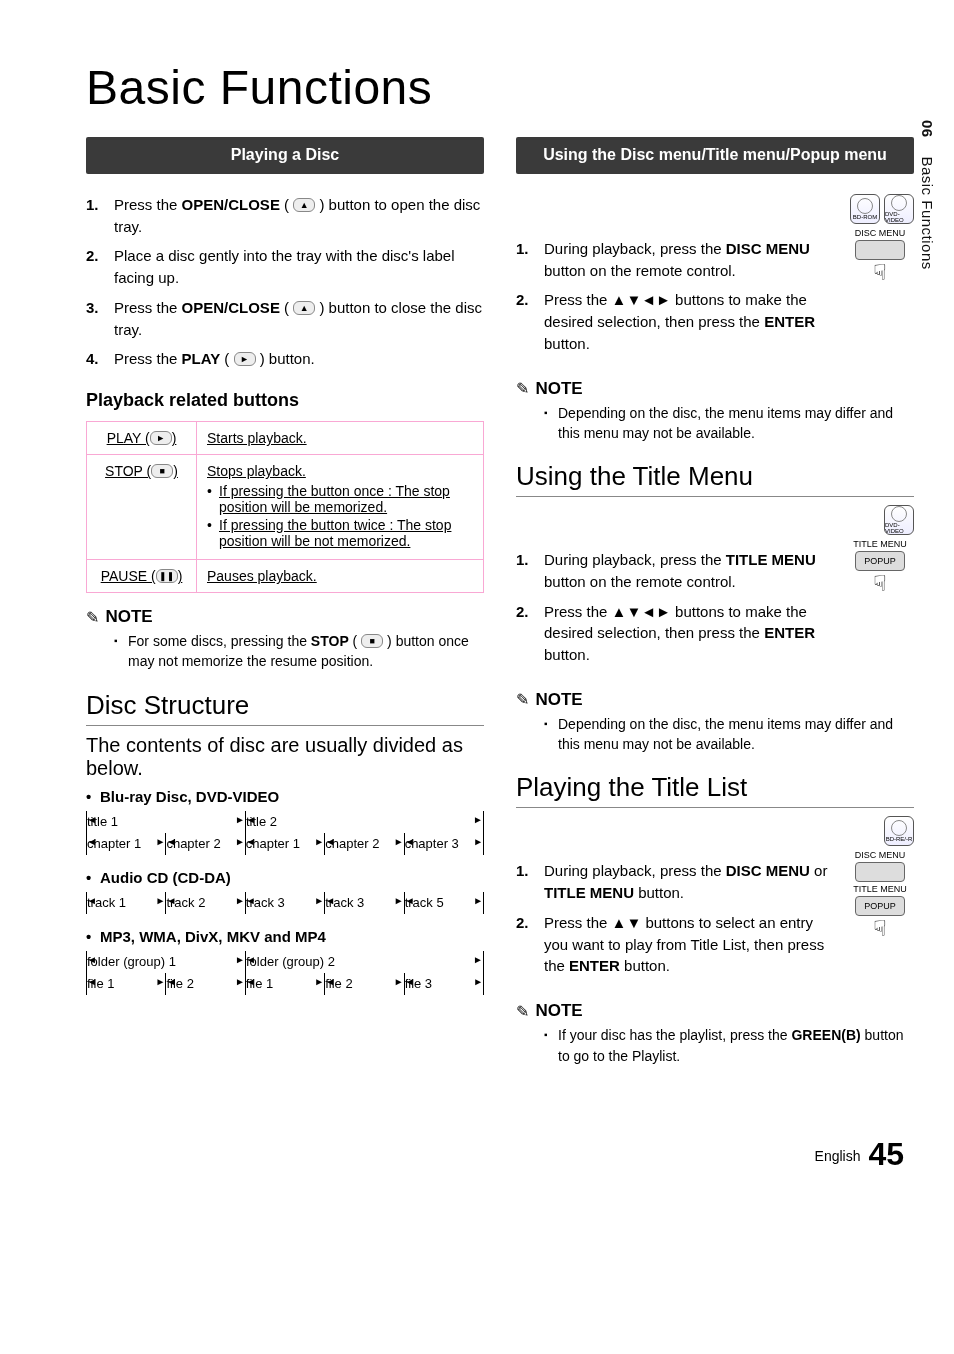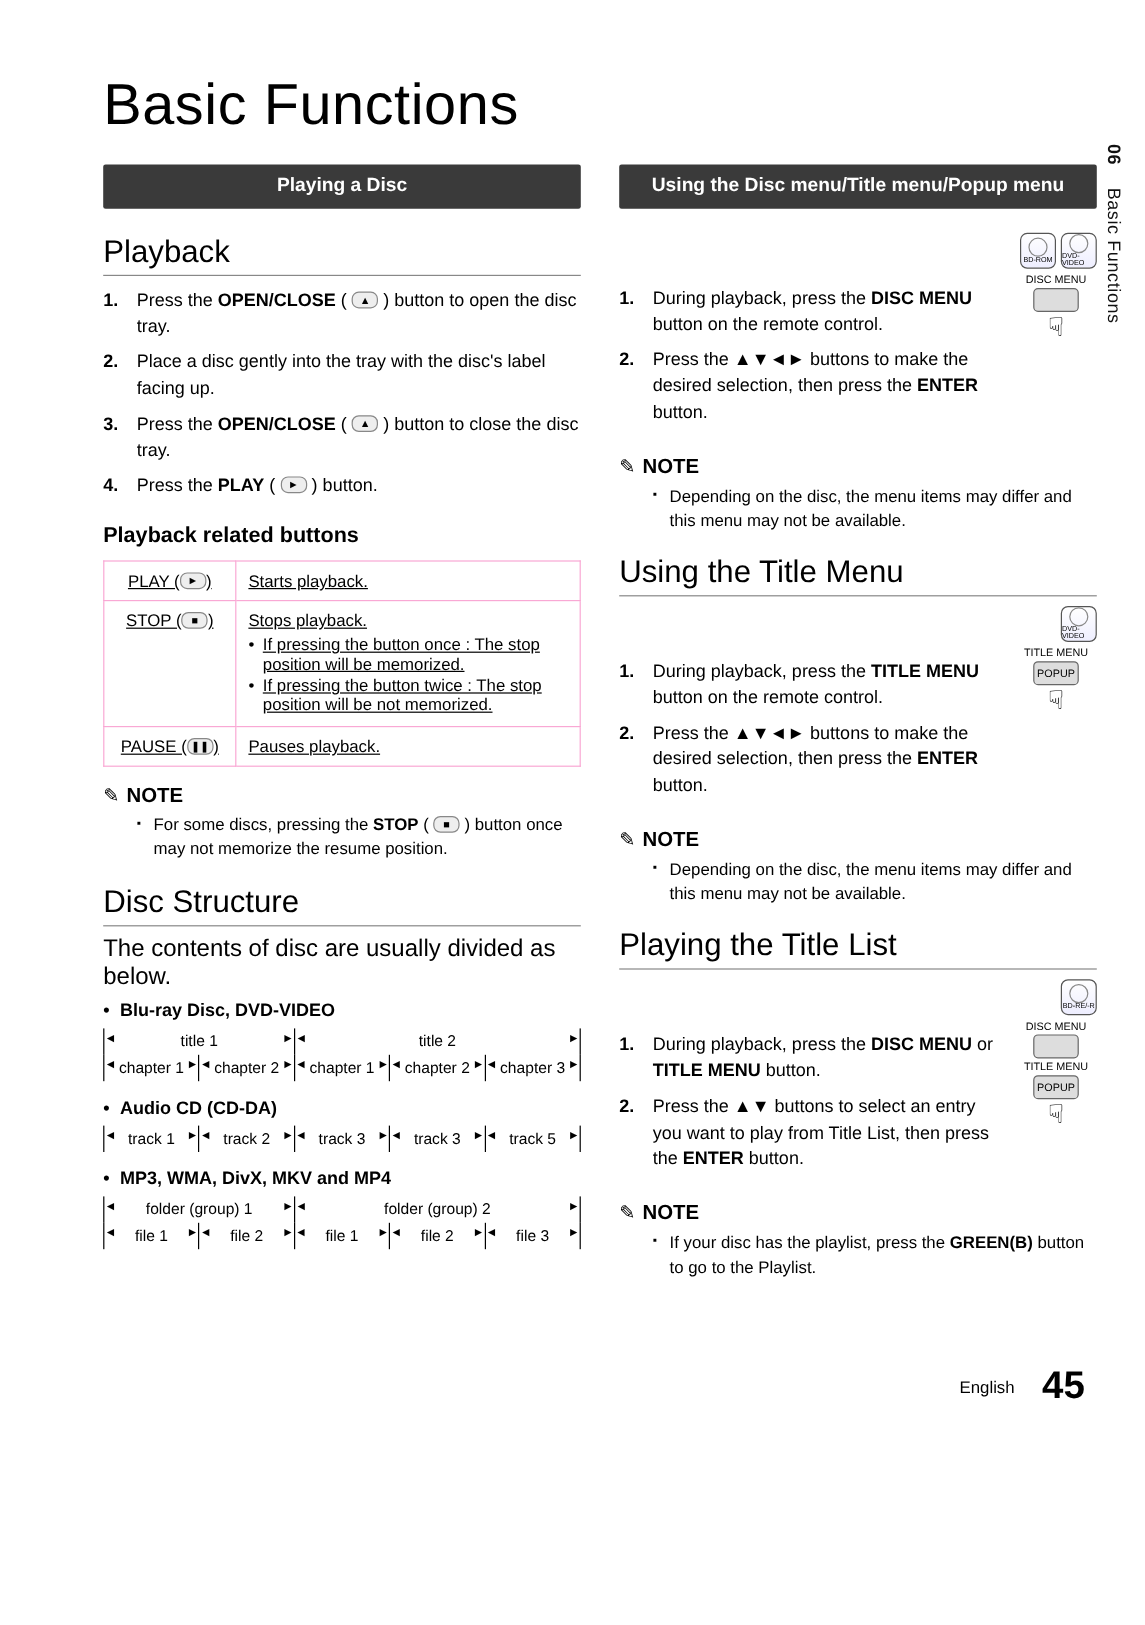--- a/index.html
+++ b/index.html
@@ -184,21 +184,20 @@
   }
   .struct .row {
     display: flex;
     align-items: center;
     border-left: 1px solid #000;
     border-right: 1px solid #000;
     height: 22px;
   }
   .struct .seg {
     flex: 1;
-    text-align: center;
     position: relative;
     white-space: nowrap;
     font-size: 13px;
   }
   .struct .seg::before,
   .struct .seg::after {
     position: absolute;
     top: 0;
     font-size: 10px;
   }
@@ -232,41 +231,41 @@
   .disc-badge .circ {
     width: 16px; height:16px; border-radius:50%;
     border:1px solid #888;
     display:block;
   }
   .remote-btn {
     display:block;
     border:1px solid #666;
     border-radius:4px;
     background:#ddd;
-    width: 38px; height: 20px;
+    width: 50px; height: 20px;
     margin: 2px auto;
     font-size: 9px;
     line-height: 18px;
   }
   .hand {
     font-size: 22px;
     line-height: 1;
     margin-top: 2px;
   }
   .footer {
     margin-top: 60px;
     text-align: right;
     font-size: 14px;
     padding-right: 10px;
   }
   .footer .pg {
     font-size: 32px;
     font-weight: bold;
     vertical-align: -4px;
-    margin-left: 19px;
+    margin-left: 4px;
   }
   .b { font-weight: bold; }
 </style>
 </head>
 <body>
 
 <div class="page">
 
   <div class="side-tab">
     <span class="num">06</span>
@@ -274,21 +273,20 @@
     <span>Basic Functions</span>
   </div>
 
   <h1 class="page-title">Basic Functions</h1>
 
   <div class="columns">
 
     <div class="col">
       <div class="section-bar">Playing a Disc</div>
 
-      <h2 class="sub">Playback</h2>
 
       <ol class="steps">
         <li>
           <span>Press the </span><span class="b">OPEN/CLOSE</span><span> ( </span><span class="btn-icon" data-glyph="▲"></span><span> ) button to open the disc tray.</span>
         </li>
         <li><span>Place a disc gently into the tray with the disc's label facing up.</span></li>
         <li>
           <span>Press the </span><span class="b">OPEN/CLOSE</span><span> ( </span><span class="btn-icon" data-glyph="▲"></span><span> ) button to close the disc tray.</span>
         </li>
         <li>

